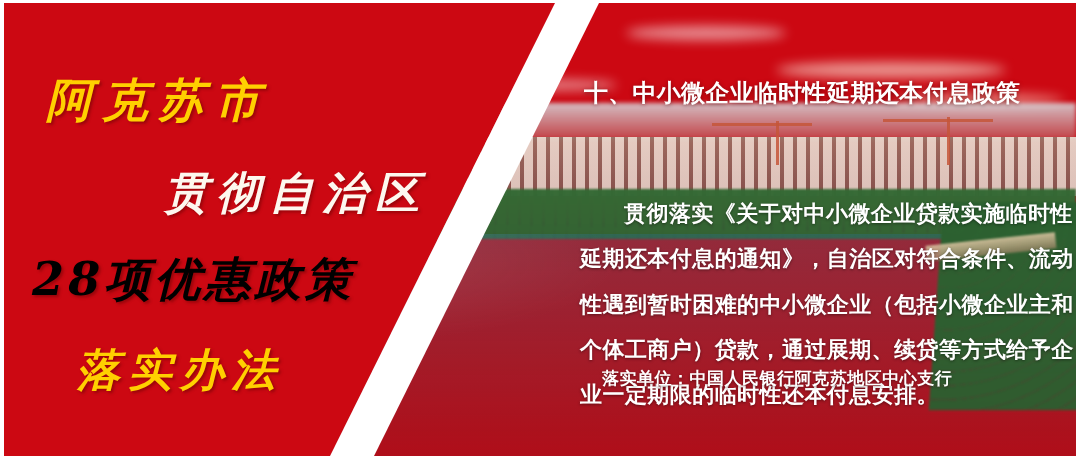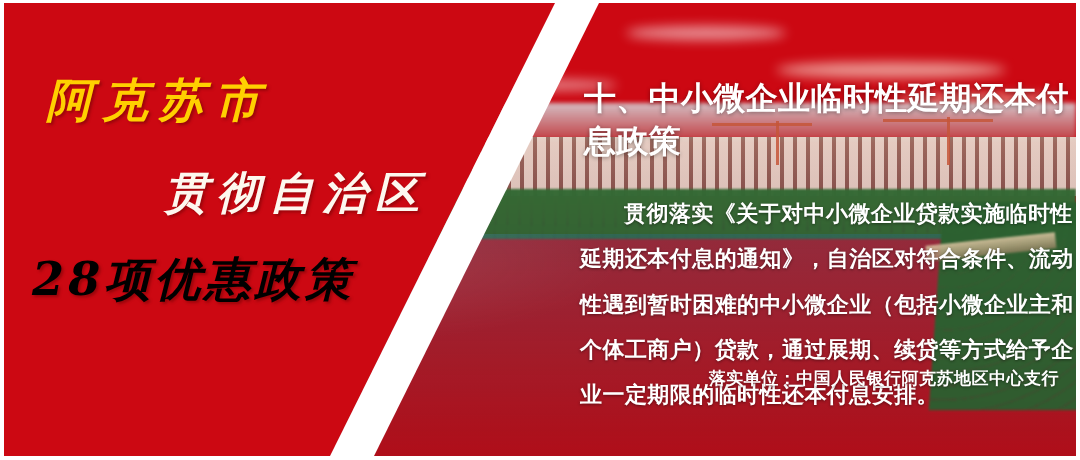--- a/index.html
+++ b/index.html
@@ -204,44 +204,44 @@
     top: 0;
     width: 510px;
     height: 100%;
     color: #ffffff;
   }
   .headline {
     position: absolute;
     left: 14px;
     top: 74px;
     width: 490px;
-    font-size: 32px;
+    font-size: 24px;
     font-weight: bold;
     line-height: 1.34;
     letter-spacing: .01em;
     text-shadow: 0 1px 4px rgba(0,0,0,.40);
   }
   .body {
     position: absolute;
     left: 10px;
     top: 188px;
     width: 496px;
     font-size: 22px;
     font-weight: bold;
     line-height: 2.06;
     text-indent: 2em;
     letter-spacing: .02em;
     text-shadow: 0 1px 3px rgba(0,0,0,.45);
   }
   .unit {
     position: absolute;
-    left: 19px;
+    left: 32px;
     top: 364px;
     width: 470px;
-    text-align: right;
+    text-align: left;
     font-size: 17px;
     font-weight: bold;
     letter-spacing: .03em;
     text-shadow: 0 1px 3px rgba(0,0,0,.45);
   }
 </style>
 </head>
 <body>
 
 <div id="banner">
@@ -266,20 +266,21 @@
       <div class="pier"></div>
     </div>
 
     <div class="red-panel"></div>
     <div class="diagonal-stripe"></div>
 
     <div class="left-text">
       <div class="cal l2">贯彻自治区</div>
       <div class="cal l1">阿克苏市</div>
       <div class="cal l3">28项优惠政策</div>
+      <div class="cal l4">落实办法</div>
     </div>
 
     <div class="right-text">
       <div class="headline">十、中小微企业临时性延期还本付息政策</div>
       <div class="body">贯彻落实《关于对中小微企业贷款实施临时性延期还本付息的通知》，自治区对符合条件、流动性遇到暂时困难的中小微企业（包括小微企业主和个体工商户）贷款，通过展期、续贷等方式给予企业一定期限的临时性还本付息安排。</div>
       <div class="unit">落实单位：中国人民银行阿克苏地区中心支行</div>
     </div>
 
   </div>
 </div>

